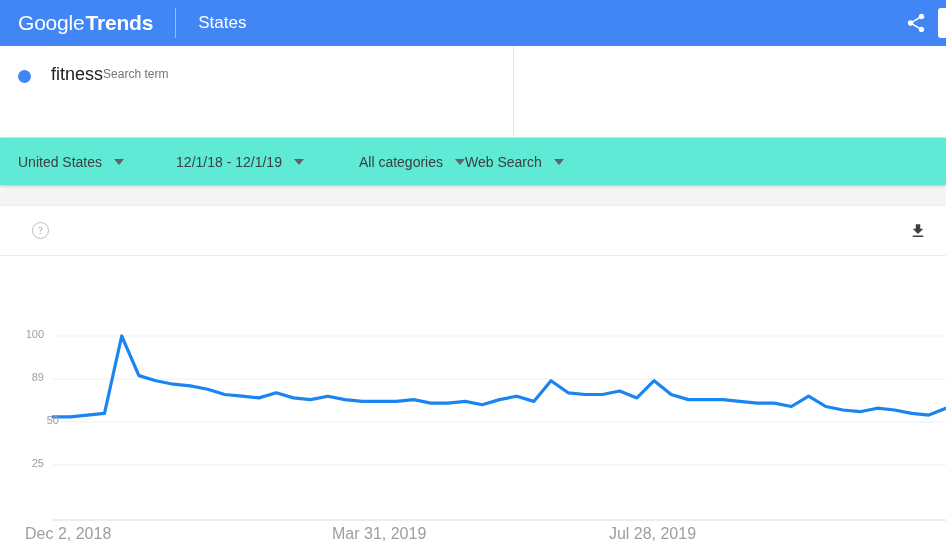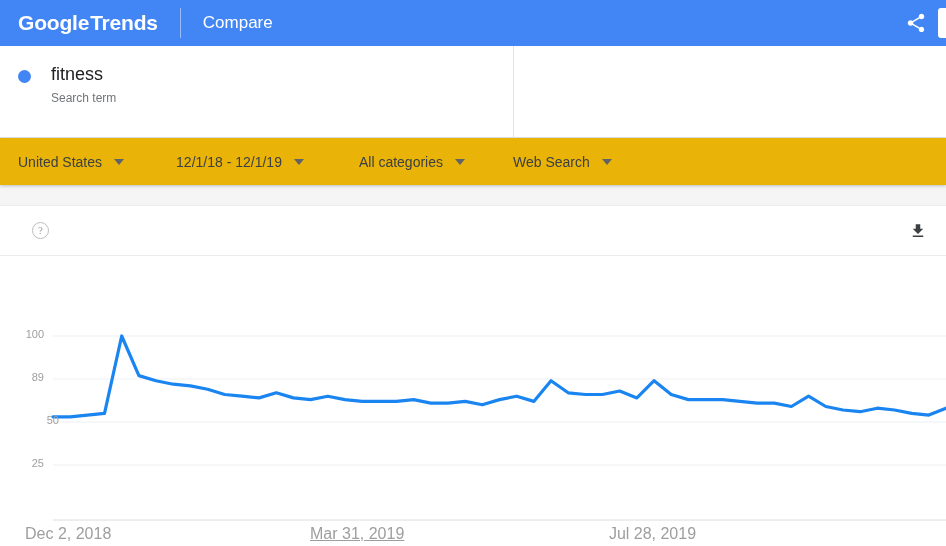--- a/index.html
+++ b/index.html
@@ -23,21 +23,21 @@
     padding: 0 0 0 18px;
   }
   .brand {
     display: flex;
     align-items: baseline;
     font-size: 21px;
     color: #fff;
     letter-spacing: -0.2px;
     white-space: nowrap;
   }
-  .brand .g-google { font-weight: 700; }
+  .brand .g-google { font-weight: 400; }
   .brand .g-trends { font-weight: 700; margin-left: 1px; }
   .appbar-divider {
     width: 1px;
     height: 30px;
     background: rgba(255,255,255,0.45);
     margin: 0 22px 0 22px;
   }
   .explore {
     font-size: 17px;
     color: #fff;
@@ -75,21 +75,21 @@
     display: flex;
     align-items: flex-start;
   }
   .term-dot {
     width: 13px; height: 13px;
     border-radius: 50%;
     background: #4285f4;
     margin: 8px 20px 0 0;
     flex: none;
   }
-  .term-text { display: flex; flex-direction: column; }
+  .term-text { display: flex; flex-direction: row; }
   .term-name {
     font-size: 18px;
     color: #202124;
     line-height: 24px;
   }
   .term-sub {
     font-size: 12px;
     color: #70757a;
     margin-top: 5px;
   }
@@ -116,21 +116,21 @@
     font-size: 17px;
     color: #5f6368;
   }
 
   
   .filterbar {
     height: 47px;
     display: flex;
     align-items: center;
     padding-left: 18px;
-    background: #eab308;
+    background: #5eead4;
     box-shadow: 0 1px 3px rgba(0,0,0,0.22);
     position: relative;
     z-index: 3;
   }
   .filter {
     display: flex;
     align-items: center;
     font-size: 14px;
     color: #3c4043;
     white-space: nowrap;
@@ -138,21 +138,21 @@
   .filter .caret {
     width: 0; height: 0;
     border-left: 5px solid transparent;
     border-right: 5px solid transparent;
     border-top: 6px solid #5f6368;
     margin-left: 12px;
   }
   .f-country { margin-right: 0; }
   .f-date { margin-left: 52px; }
   .f-cat  { margin-left: 55px; }
-  .f-type { margin-left: 48px; }
+  .f-type { }
 
   
   .gap-band {
     height: 20px;
     background: #f5f5f5;
   }
 
   
   .card {
     background: #fff;
@@ -211,21 +211,21 @@
 </style>
 </head>
 <body>
 
 <div class="appbar">
   <div class="brand">
     <span class="g-google">Google</span>
     <span class="g-trends">Trends</span>
   </div>
   <div class="appbar-divider"></div>
-  <div class="explore">Compare</div>
+  <div class="explore">States</div>
 
   <div class="appbar-right">
     <div class="icon-btn">
       <svg width="22" height="22" viewBox="0 0 24 24">
         <path fill="#ffffff" d="M18 16.08c-.76 0-1.44.3-1.96.77L8.91 12.7c.05-.23.09-.46.09-.7s-.04-.47-.09-.7l7.05-4.11c.54.5 1.25.81 2.04.81 1.66 0 3-1.34 3-3s-1.34-3-3-3-3 1.34-3 3c0 .24.04.47.09.7L8.04 9.81C7.5 9.31 6.79 9 6 9c-1.66 0-3 1.34-3 3s1.34 3 3 3c.79 0 1.5-.31 2.04-.81l7.12 4.16c-.05.21-.08.43-.08.65 0 1.61 1.31 2.92 2.92 2.92s2.92-1.31 2.92-2.92-1.31-2.92-2.92-2.92z"></path>
       </svg>
     </div>
     <div class="edge-sliver"></div>
   </div>
 </div>
@@ -286,17 +286,17 @@
     </svg>
 
     <div id="ylabels">
         <div class="ylabel" style="left: 18px; top: 201px;">25</div>
         <div class="ylabel" style="left: 33px; top: 158px;">50</div>
         <div class="ylabel" style="left: 18px; top: 115px;">89</div>
         <div class="ylabel" style="left: 18px; top: 72px;">100</div>
       </div>
     <div id="xlabels">
         <div class="xlabel" style="left: 25px; top: 269px;">Dec 2, 2018</div>
-        <div class="xlabel" style="left: 310px; top: 269px; text-decoration: underline;">Mar 31, 2019</div>
+        <div class="xlabel" style="left: 332px; top: 269px;">Mar 31, 2019</div>
         <div class="xlabel" style="left: 608.885px; top: 269px;">Jul 28, 2019</div>
       </div>
   </div>
 </div>
 
 </body></html>

